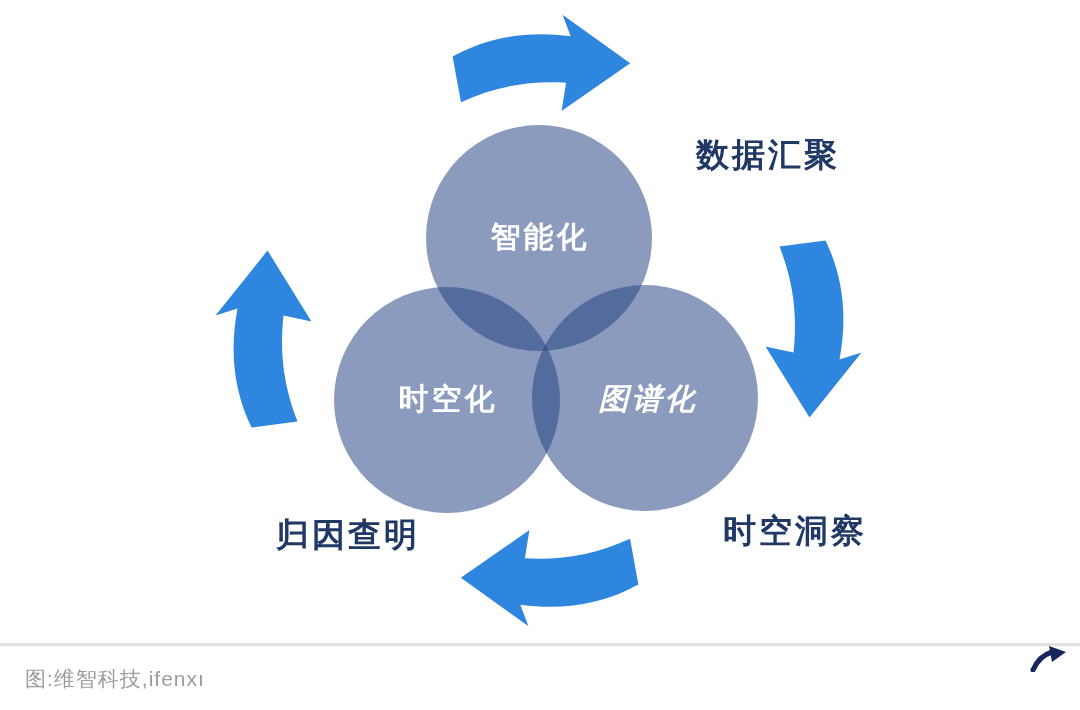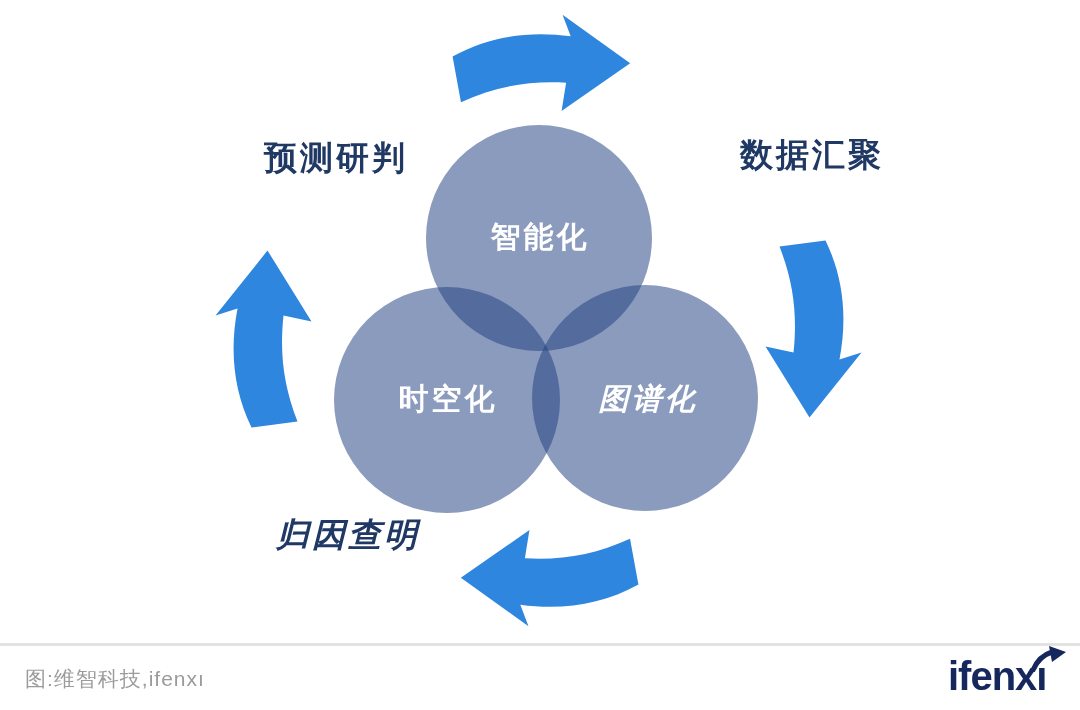--- a/index.html
+++ b/index.html
@@ -24,22 +24,22 @@
   .clabel-top{left:540px;top:237px;}
   .clabel-left{left:448px;top:399px;}
   .clabel-right{left:648px;top:399px;font-style:italic;}
   
   .outer-label{
     position:absolute;transform:translate(-50%,-50%);
     color:var(--outer-label,#1f3864);font-size:33px;font-weight:bold;
     letter-spacing:3px;white-space:nowrap;z-index:6;
   }
   .olabel-tl{left:336px;top:158px;}
-  .olabel-tr{left:768px;top:155px;margin-left:44px;}
-  .olabel-bl{left:348px;top:535px;font-style:italic;}
+  .olabel-tr{left:768px;top:155px;}
+  .olabel-bl{left:348px;top:535px;}
   .olabel-br{left:795px;top:531px;}
   
   .arrow{position:absolute;width:190px;height:105px;z-index:4;}
   .arrow svg{display:block;width:100%;height:100%;}
   .arrow path{fill:var(--arrow,#2f86df);}
   .arrow-top{left:445px;top:10px;transform:rotate(-3deg);}
   .arrow-right{left:720px;top:275px;transform:rotate(90deg);}
   .arrow-bottom{left:456px;top:526px;transform:rotate(177deg);}
   .arrow-left{left:167px;top:288px;transform:rotate(270deg);}
   
@@ -65,23 +65,23 @@
 <div class="canvas">
 
   <div class="circle circle-top"></div>
   <div class="circle circle-left"></div>
   <div class="circle circle-right"></div>
 
   <div class="circle-label clabel-top">智能化</div>
   <div class="circle-label clabel-left">时空化</div>
   <div class="circle-label clabel-right">图谱化</div>
 
-  <div class="outer-label olabel-tl">预测研判</div>
   <div class="outer-label olabel-tr">数据汇聚</div>
   <div class="outer-label olabel-bl">归因查明</div>
+  <div class="outer-label olabel-br">时空洞察</div>
 
   <div class="arrow arrow-top">
     <svg viewBox="0 0 190 105" aria-hidden="true">
       <path d="M8,42 C45,24 85,20 127,28 L120,6 L185,58 L114,102 L120,74 C82,70 50,74 14,88 Z"></path>
     </svg>
   </div>
   <div class="arrow arrow-right">
     <svg viewBox="0 0 190 105" aria-hidden="true">
       <path d="M8,42 C45,24 85,20 127,28 L120,6 L185,58 L114,102 L120,74 C82,70 50,74 14,88 Z"></path>
     </svg>
@@ -93,20 +93,19 @@
   </div>
   <div class="arrow arrow-left">
     <svg viewBox="0 0 190 105" aria-hidden="true">
       <path d="M8,42 C45,24 85,20 127,28 L120,6 L185,58 L114,102 L120,74 C82,70 50,74 14,88 Z"></path>
     </svg>
   </div>
 
   <div class="divider"></div>
   <div class="caption">图:维智科技,ifenxı</div>
   <div class="logo">
-    <span>ifenxı</span>
     <svg class="logo-arrow" viewBox="0 0 36 28" aria-hidden="true">
       <path class="tail" d="M3,26 Q9,12 22,8"></path>
       <path class="head" d="M19,2 L36,8 L22,18 Z"></path>
     </svg>
   </div>
 
 </div>
 
 </body></html>

